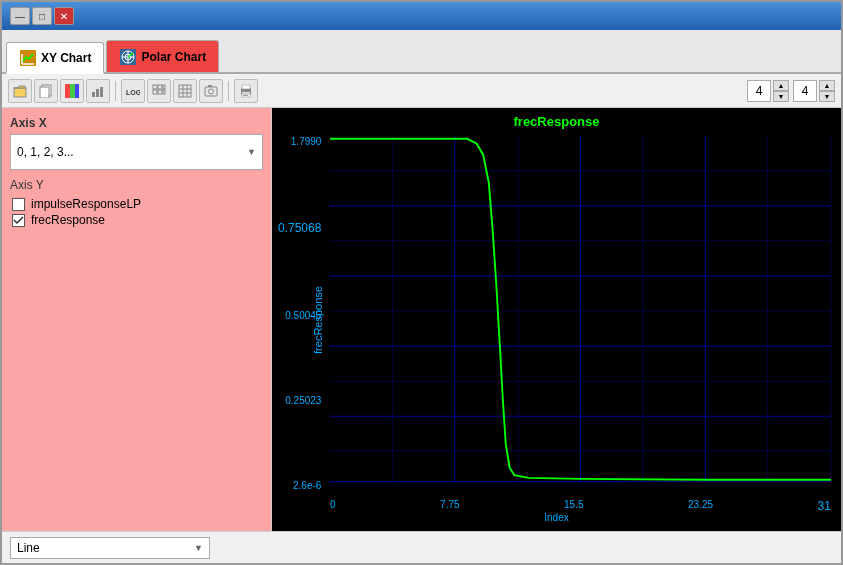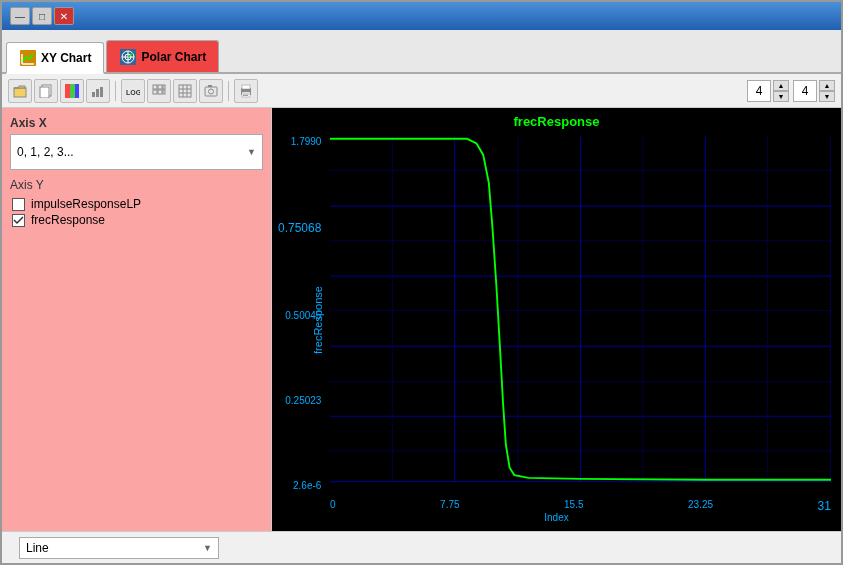--- a/index.html
+++ b/index.html
@@ -254,21 +254,21 @@
       left: 0;
       right: 0;
       text-align: center;
       color: #00ff00;
       font-size: 13px;
       font-weight: bold;
     }
 
     .bottom-bar {
       background: #f0f0f0;
-      padding: 4px 17px;
+      padding: 4px 8px;
       display: flex;
       align-items: center;
       border-top: 1px solid #ccc;
       height: 32px;
       flex-shrink: 0;
     }
 
     .line-dropdown {
       width: 200px;
       height: 22px;

